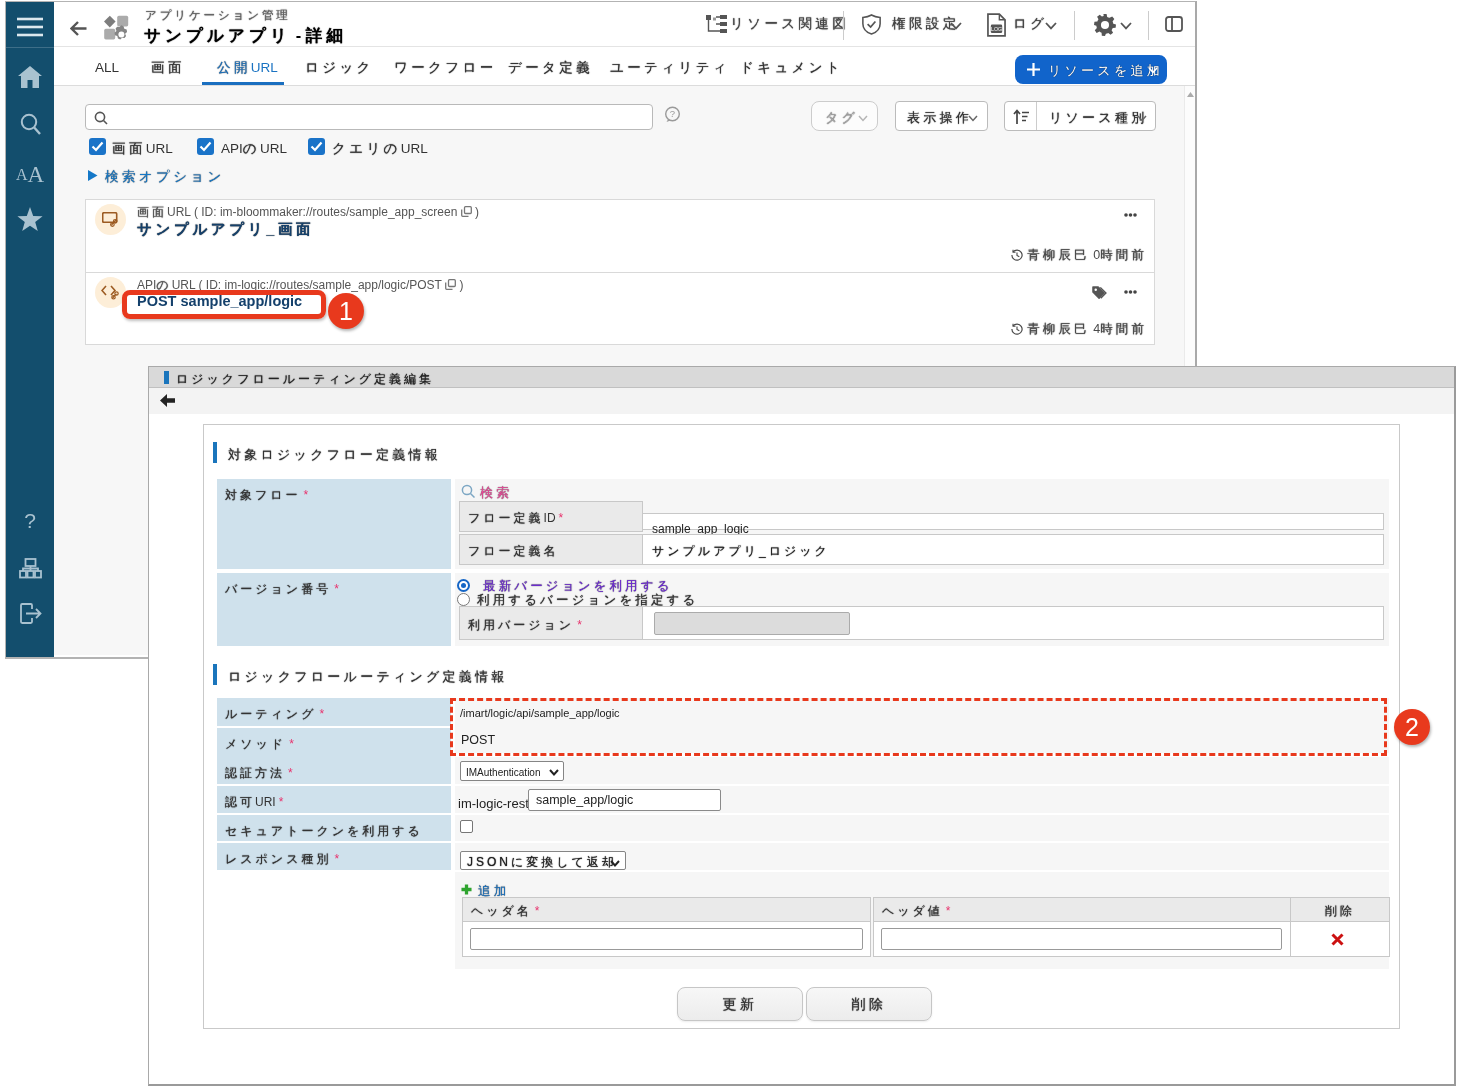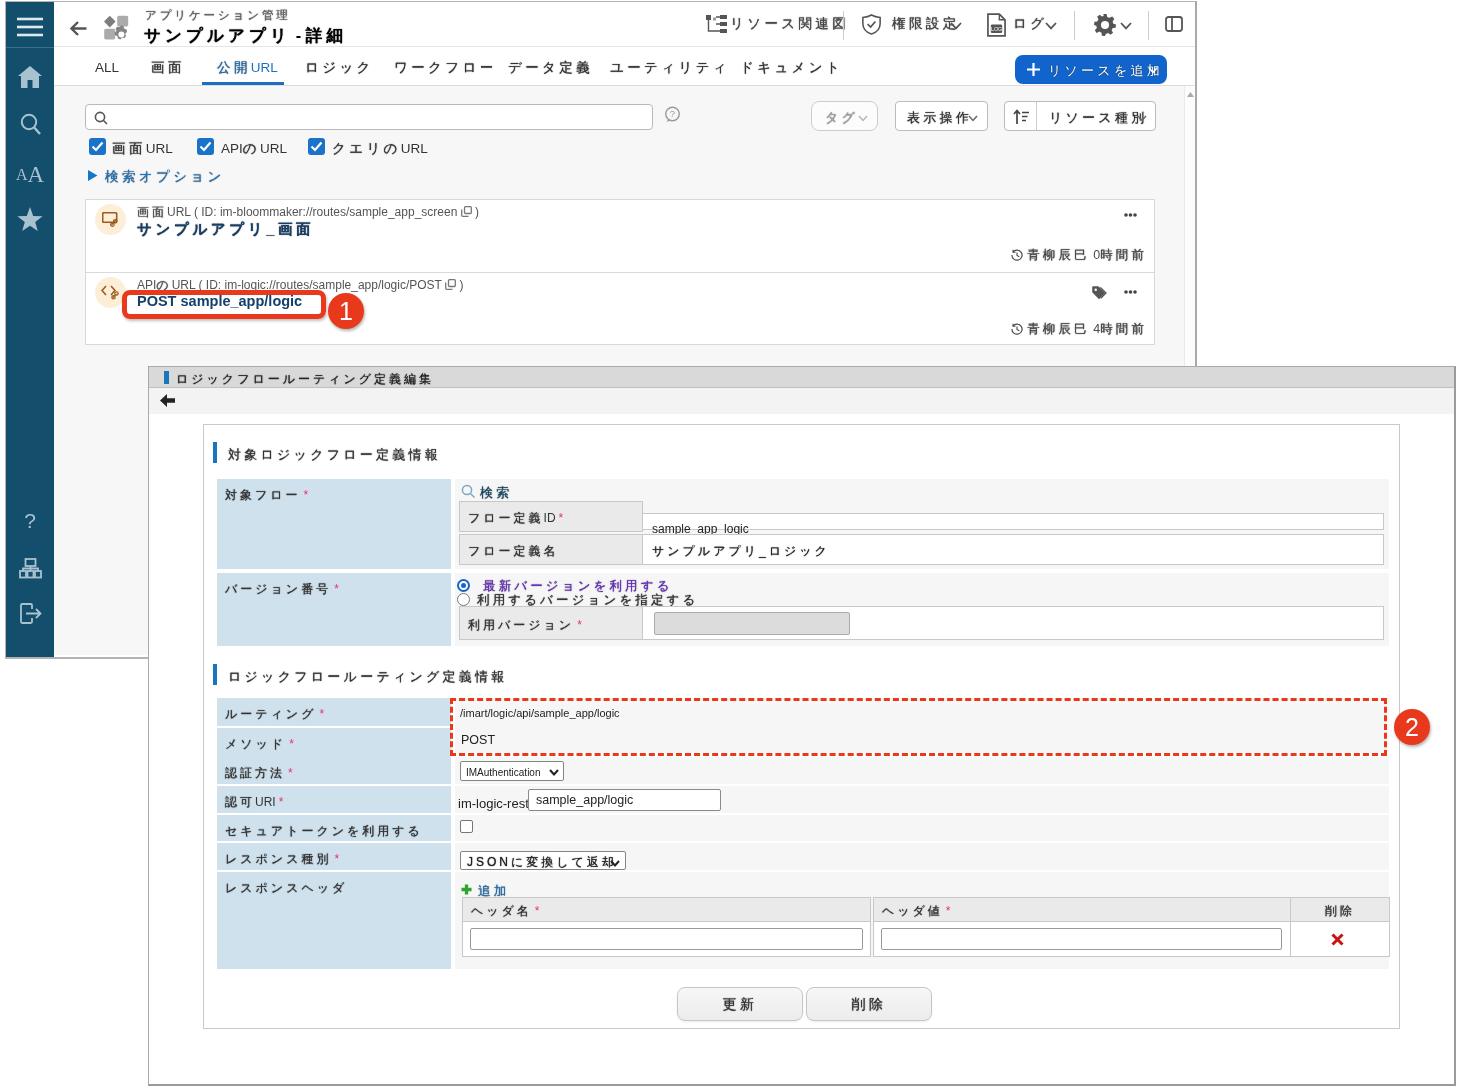--- a/index.html
+++ b/index.html
@@ -25,21 +25,21 @@
 .fl{position:absolute;left:13px;width:234px;background:#cfe1ec}
 .fr{position:absolute;left:251px;width:934px;background:#f6f6f6}
 .flbl{font-size:12px;color:#333;padding:8px 0 0 8px}
 .req{color:#e8336d;margin-left:3px}
 .ghead{background:#eaeaea;border:1px solid #c8c8c8;font-size:12px;color:#333}
 .gval{background:#fff;border:1px solid #c8c8c8;font-size:12px;color:#222}
 .tin{border:1px solid #999;background:#fff;height:22px}
 .btn{position:absolute;width:126px;height:34px;border:1px solid #c6c6c6;border-radius:8px;background:linear-gradient(#f7f7f7,#ececec);font-size:14px;color:#333;text-align:center;line-height:33px;box-shadow:0 1px 2px rgba(0,0,0,.08)}
 .redcirc{position:absolute;width:36px;height:36px;border-radius:50%;background:#e8391d;color:#fff;font-size:25px;font-weight:normal;text-align:center;line-height:36px;box-shadow:1px 2px 3px rgba(0,0,0,.3)}
 .dashbox{position:absolute;border:3px dashed #e8391d}
-.link{color:#0c4a6e}
+.link{color:#ec4899}
 </style></head>
 <body>
 <div class="abs" id="win">
   <div class="abs" id="header">
     <div class="abs" style="left:16px;top:19px">
         <svg width="17" height="15" viewBox="0 0 17 15" fill="none" stroke="#555" stroke-width="2.4">
           <path d="M16.5 7.5 L1.5 7.5 M8 1 L1.5 7.5 L8 14"></path>
         </svg>
       </div>
     <div class="abs" style="left:50px;top:13px">
@@ -406,23 +406,20 @@
         <div class="flbl"><span class="jp">レスポンス種別</span><span class="req">*</span></div>
       </div>
     <div class="fr" style="top:418px;height:27px">
       <div style="position:absolute;left:5px;top:8px;width:166px;height:19px;background:#fff;border:1px solid #858585;border-radius:2px;font-size:12px;color:#222">
           <span class="jp" style="position:absolute;left:6px;top:2px">JSONに変換して返却</span>
           <svg style="position:absolute;right:5px;top:8px" width="10" height="7" viewBox="0 0 10 7" fill="none" stroke="#222" stroke-width="2">
             <path d="M1 1 L5 5.5 L9 1"></path>
           </svg>
         </div>
     </div>
-    <div class="fl" style="top:447px;height:97px">
-        <div class="flbl"><span class="jp">レスポンスヘッダ</span></div>
-      </div>
     <div class="fr" style="top:447px;height:97px"></div>
     <svg class="abs" style="left:257px;top:459px" width="11" height="11" viewBox="0 0 12 12">
         <path d="M6 0.5 L6 11.5 M0.5 6 L11.5 6" stroke="#2fa42f" stroke-width="3.6"></path>
       </svg>
     <div class="abs jp" style="left:274px;top:458px;font-size:12.5px;color:#1a73c2">追加</div>
     <div class="abs ghead" style="left:258px;top:472px;width:409px;height:25px">
         <div style="padding:5px 0 0 8px"><span class="jp">ヘッダ名</span><span class="req">*</span></div>
       </div>
     <div class="abs ghead" style="left:669px;top:472px;width:418px;height:25px">
         <div style="padding:5px 0 0 8px"><span class="jp">ヘッダ値</span><span class="req">*</span></div>

